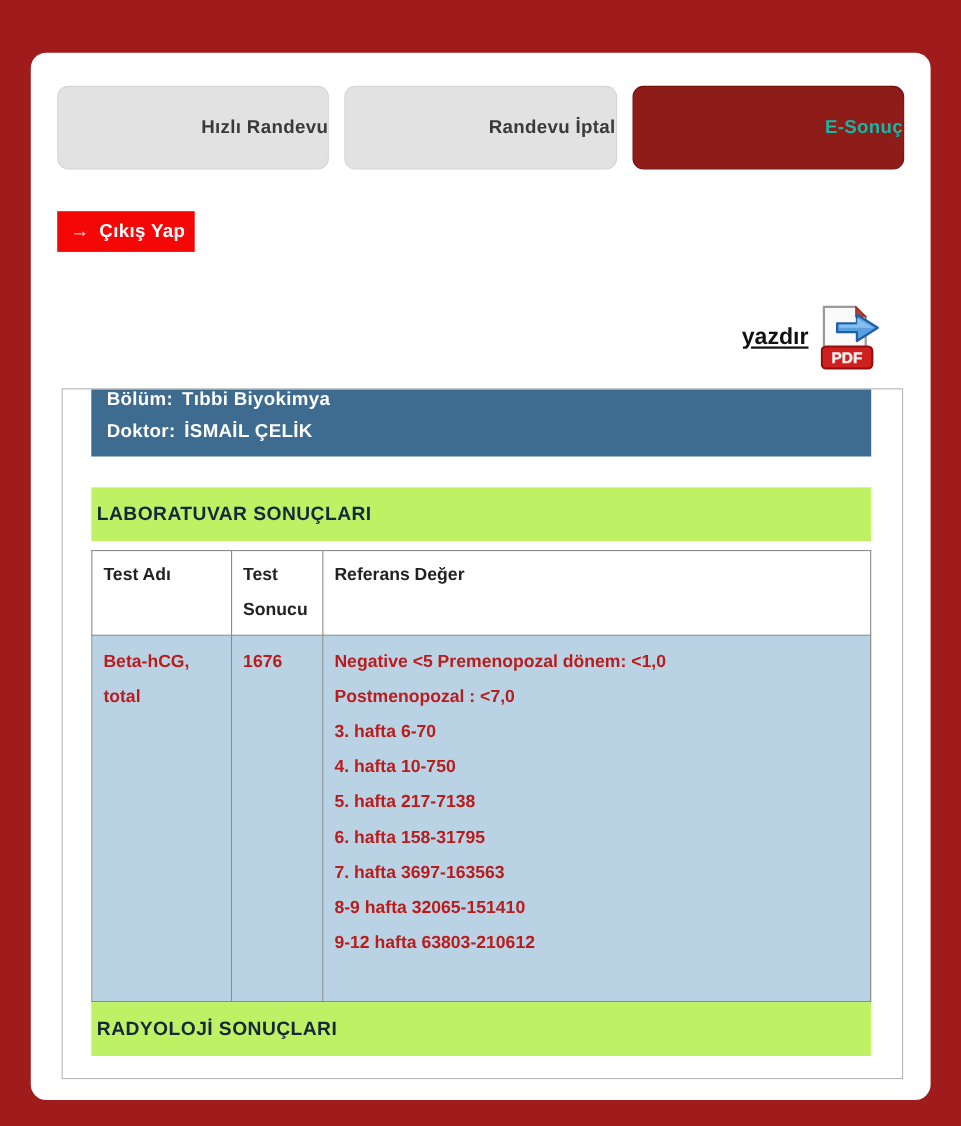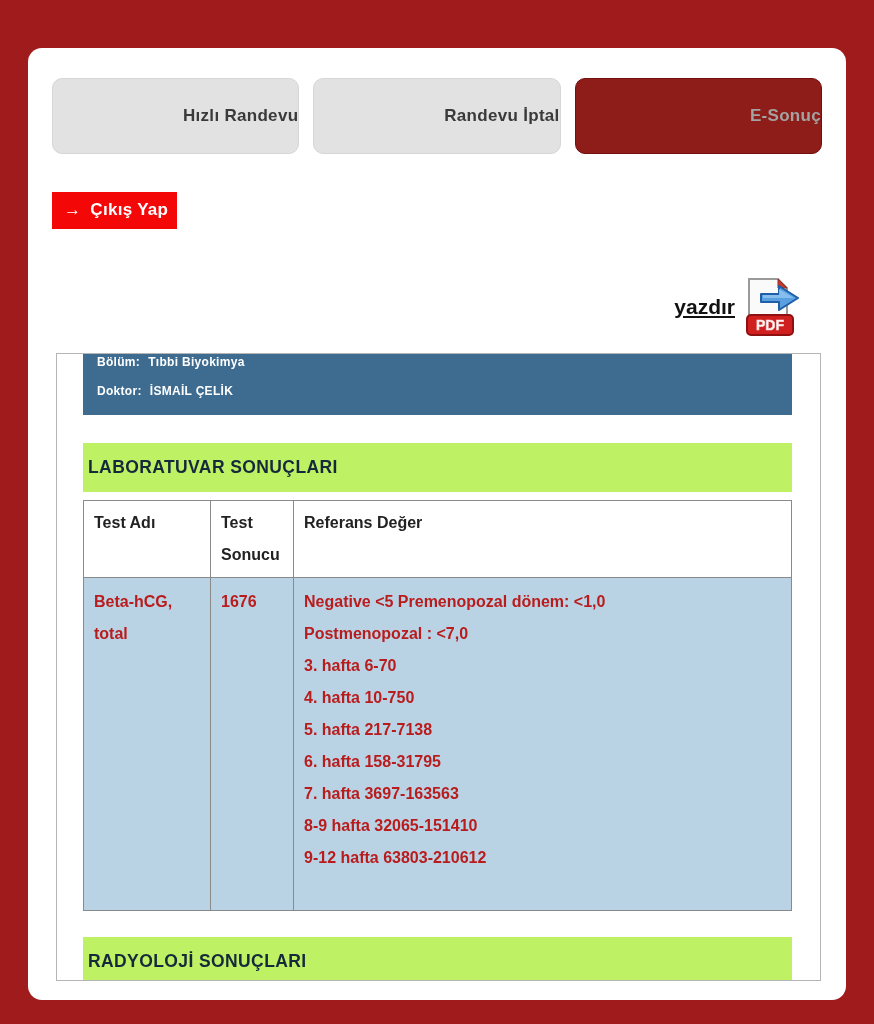--- a/index.html
+++ b/index.html
@@ -31,21 +31,21 @@
     background: #e2e2e2;
     border: 1px solid #d6d6d6;
     display: flex; align-items: center; justify-content: flex-end;
     font-size: 17px; font-weight: 700; color: #3a3a3a;
     letter-spacing: 0.3px;
     cursor: pointer;
   }
   .tab.active {
     background: #8e1c18;
     border: 1px solid #71110e;
-    color: #a3a3a3;
+    color: #14b8a6;
   }
   
   .logout-btn {
     display: inline-flex; align-items: center; gap: 9px;
     margin: 38px 0 0 24px;
     background: #f40707;
     color: #ffffff;
     font-size: 17px; font-weight: 700;
     padding: 8px 9px 9px 12px;
     cursor: pointer;
@@ -72,36 +72,36 @@
     height: 628px;
     border: 1px solid #b5b5b5;
     overflow: hidden;
     padding: 0 28px 0 26px;
     background: #ffffff;
   }
   .report-header {
     margin-top: -15px;
     background: #3d6c90;
     color: #ffffff;
-    font-size: 12px; font-weight: 700;
+    font-size: 17px; font-weight: 700;
     padding: 9px 14px;
     line-height: 29px;
     letter-spacing: 0.3px;
   }
   .report-header .lbl { margin-right: 8px; }
   .section-bar {
     background: #bef264;
     color: #15293b;
     font-size: 17.5px; font-weight: 700;
     padding: 12px 5px;
     line-height: 25px;
     letter-spacing: 0.4px;
   }
   .section-lab { margin-top: 28px; }
-  .section-rad { margin-top: 26px; }
+  .section-rad { }
   
   table.lab-table {
     margin-top: 8px;
     width: 100%;
     border-collapse: collapse;
   }
   .lab-table th, .lab-table td {
     border: 1px solid #8a8a8a;
     vertical-align: top;
     text-align: left;

